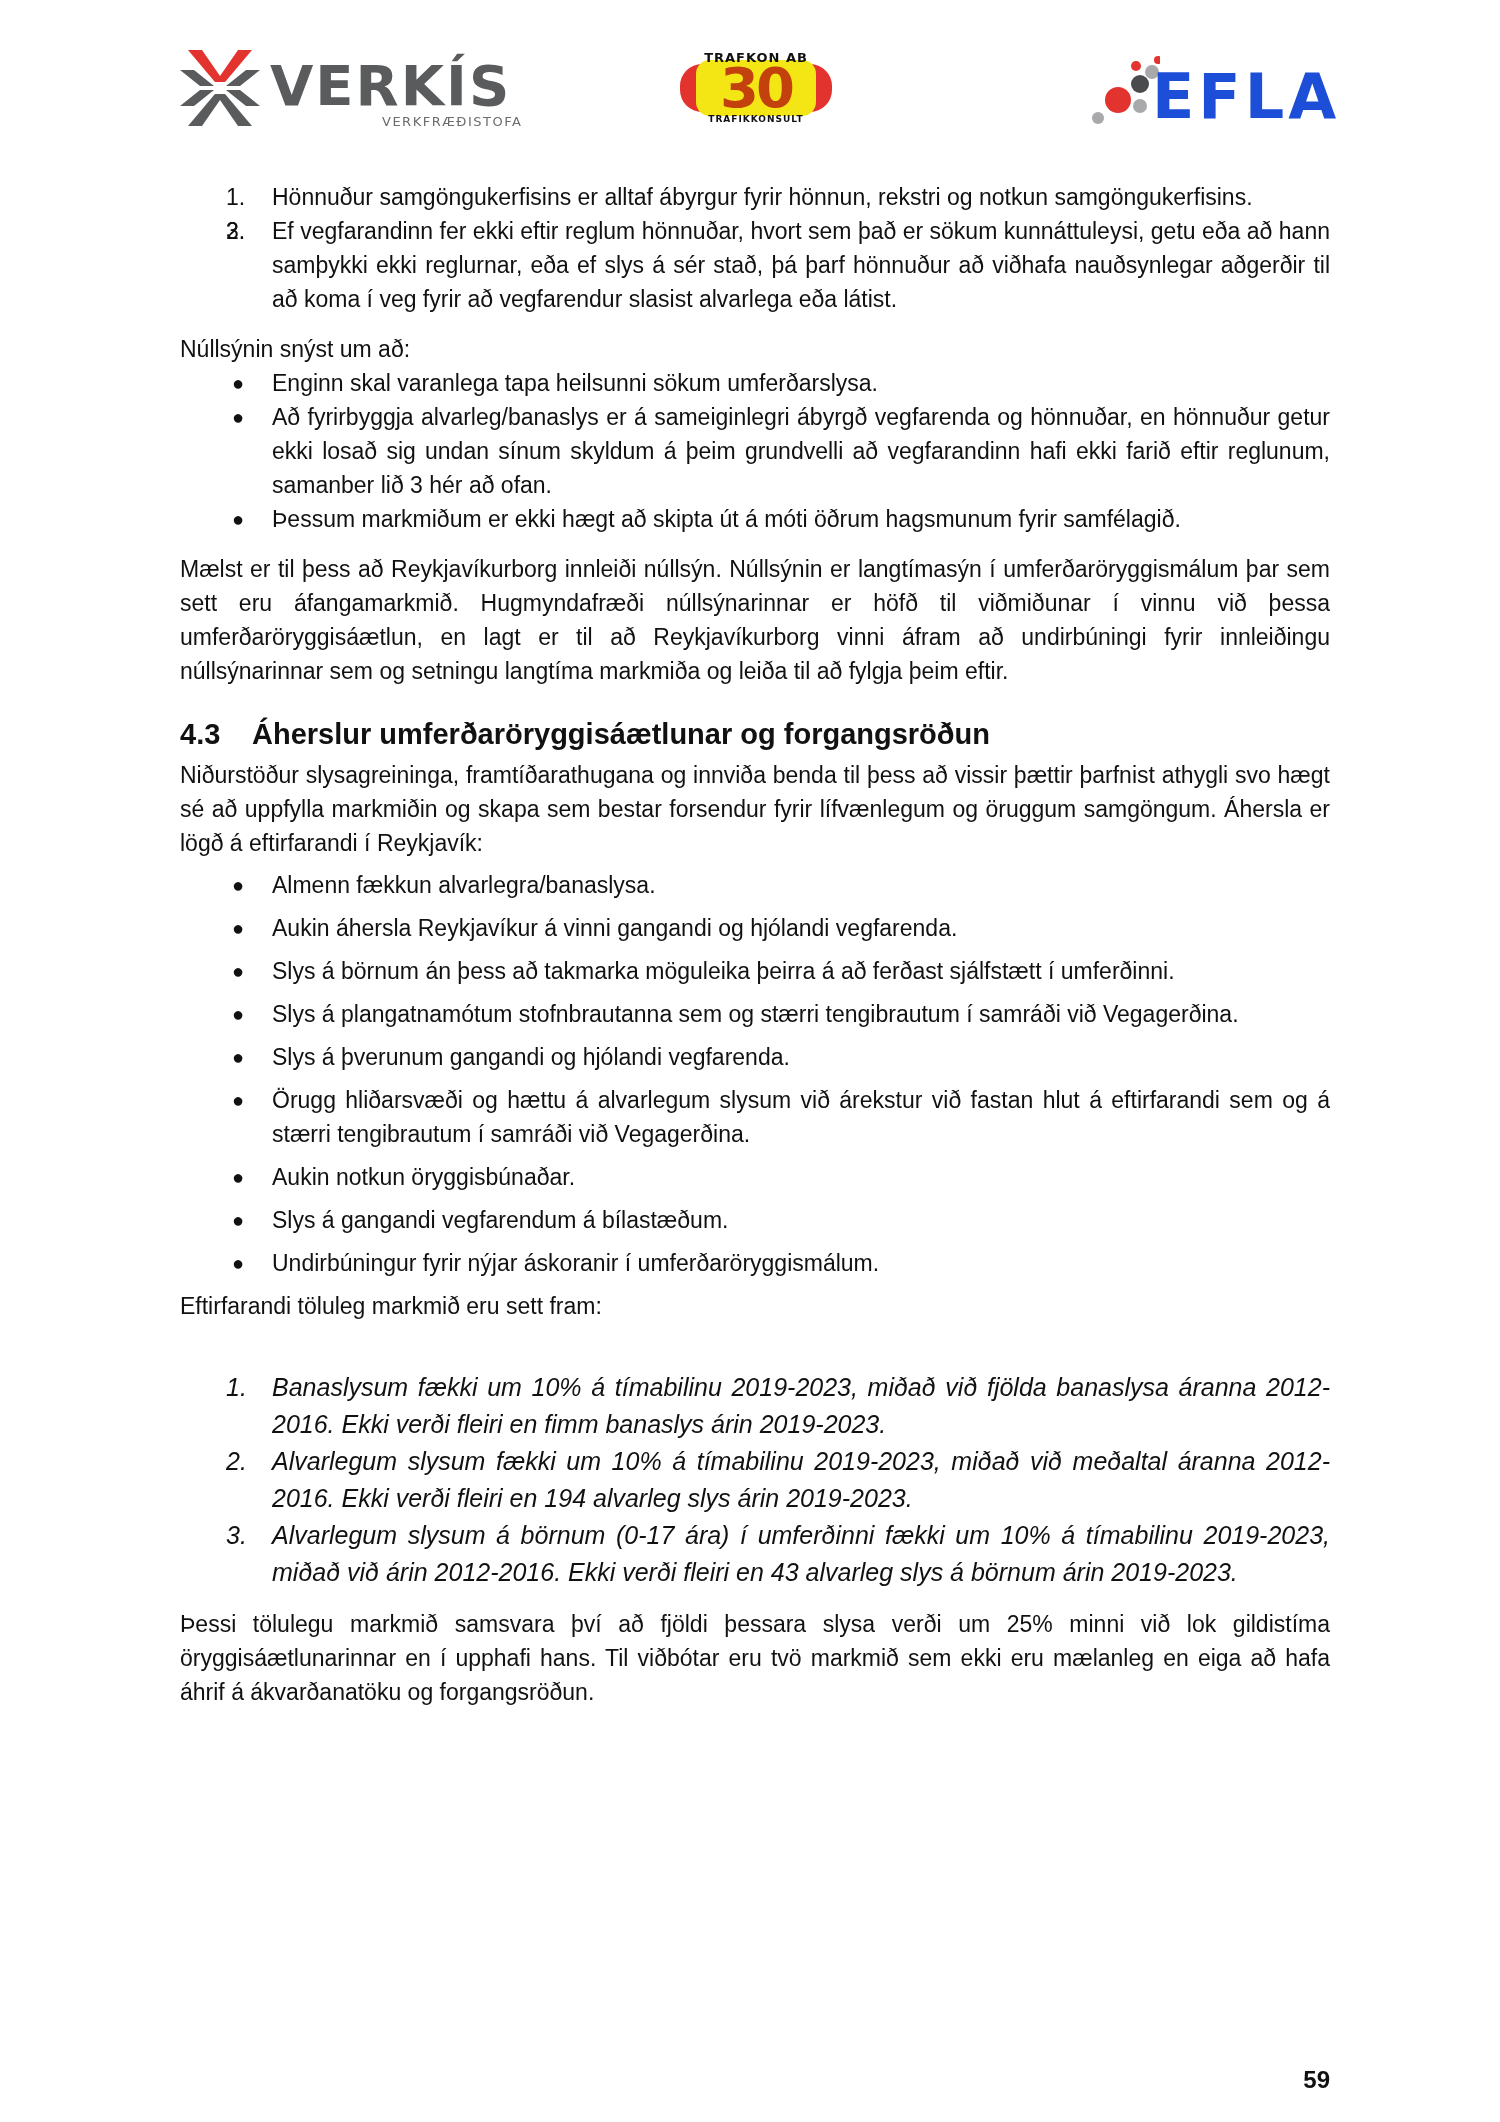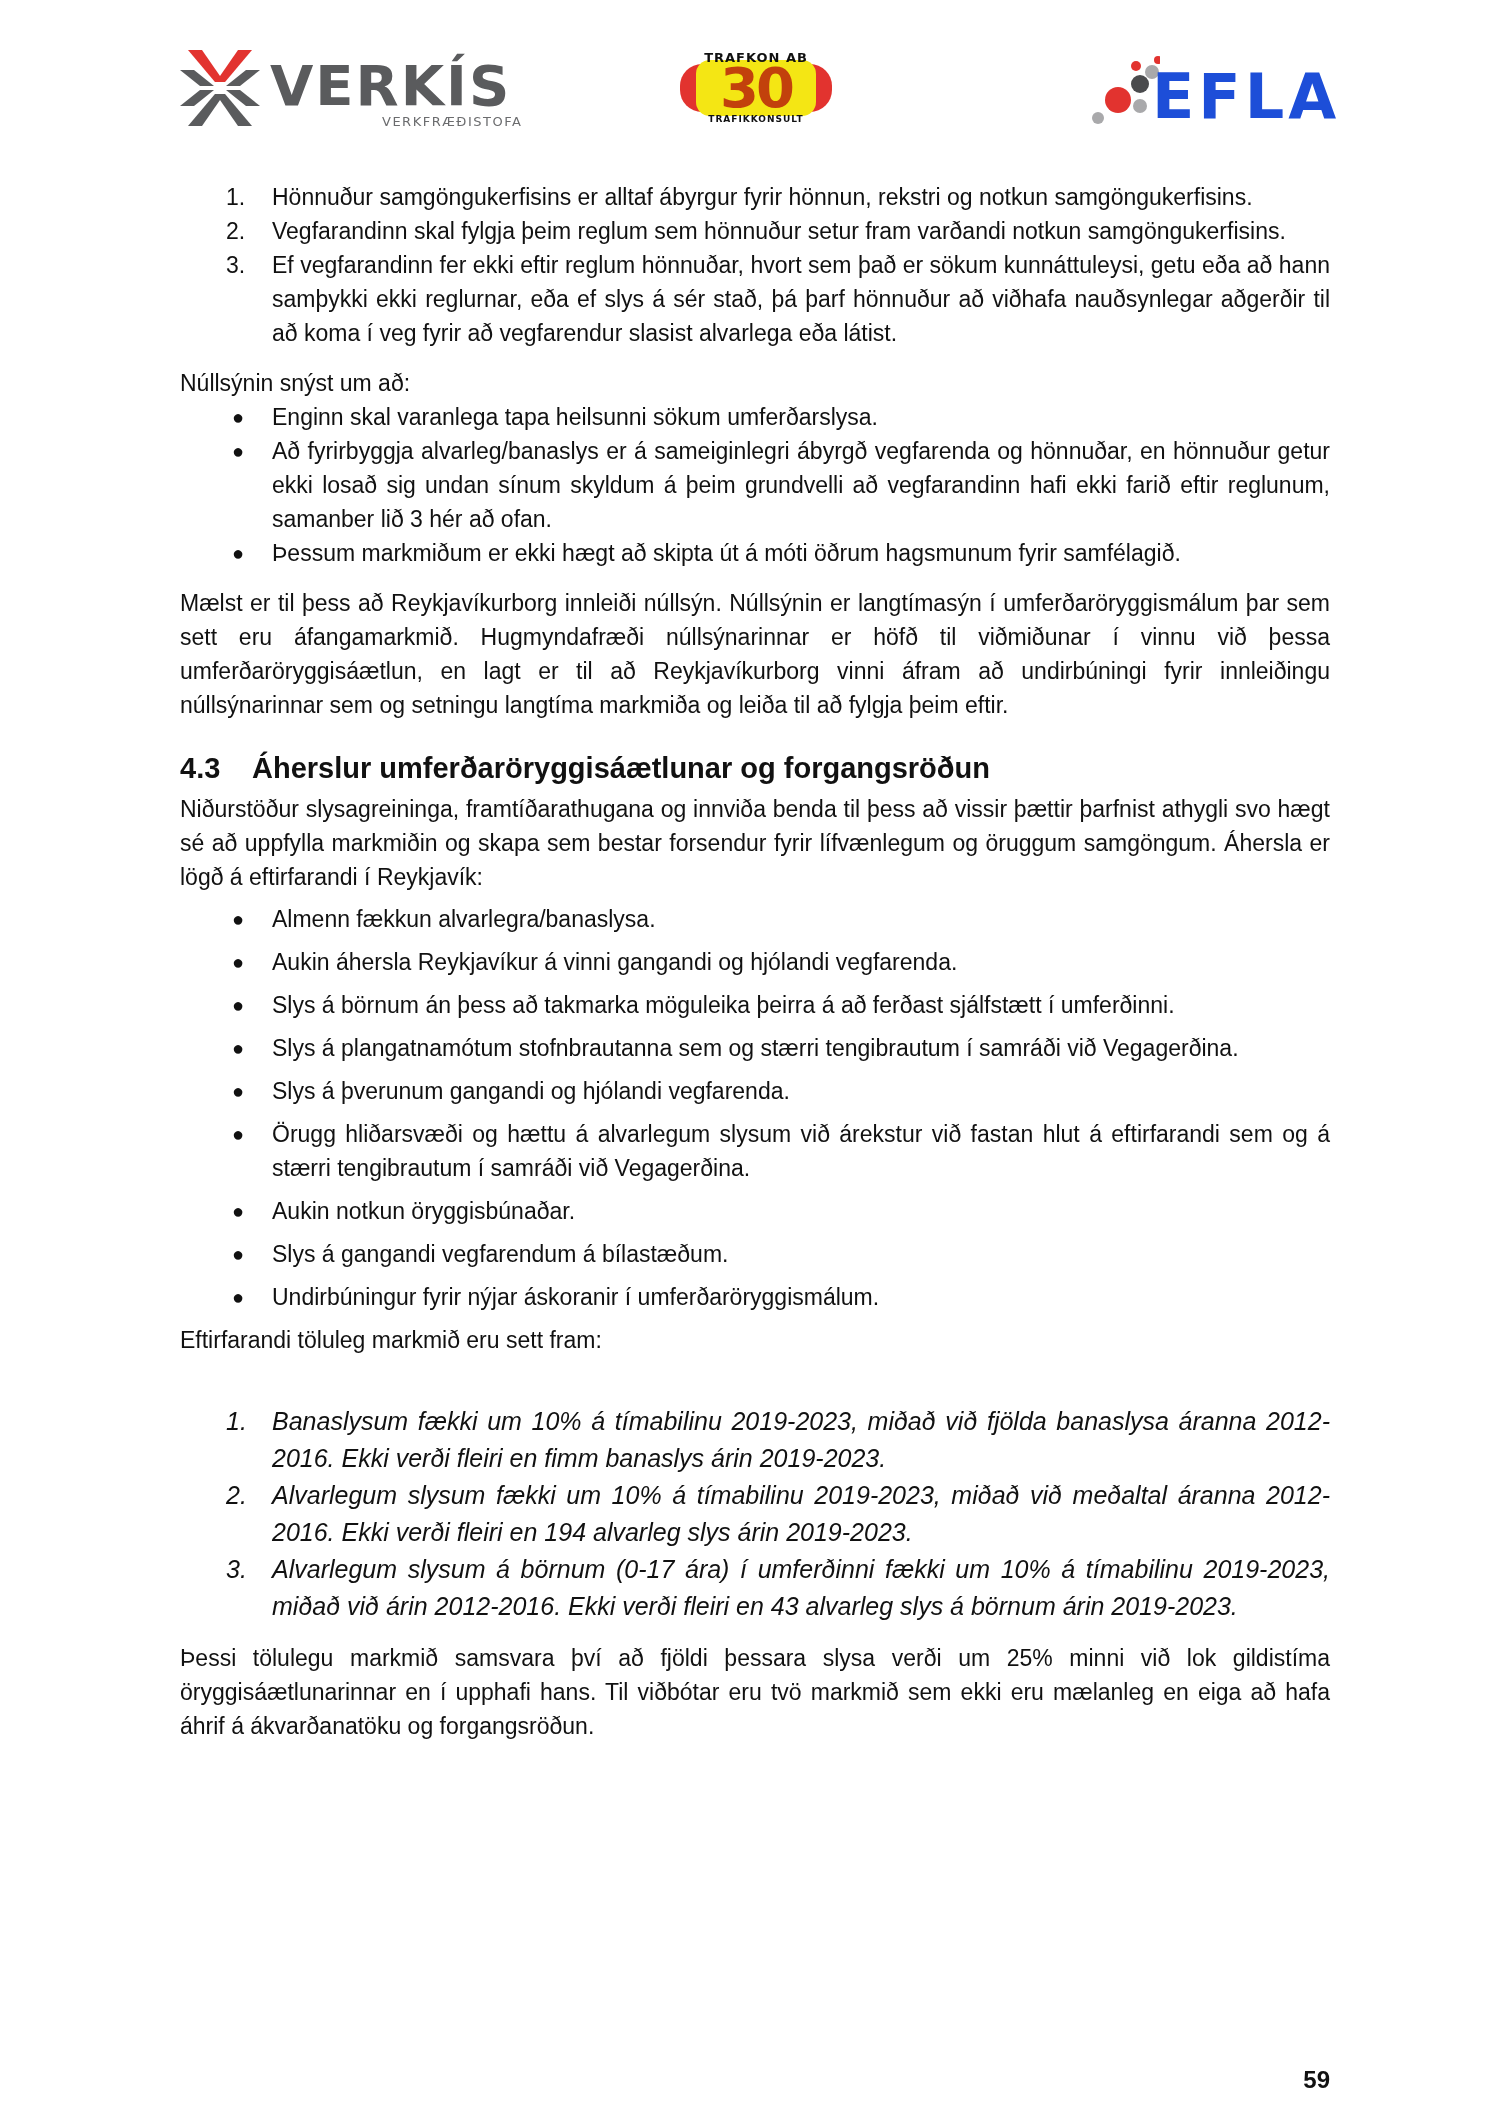--- a/index.html
+++ b/index.html
@@ -121,21 +121,20 @@
 
   <div class="content">
 
     <div class="ol">
       <div class="li">
         <span class="marker">1.</span>
         <span>Hönnuður samgöngukerfisins er alltaf ábyrgur fyrir hönnun, rekstri og notkun samgöngukerfisins.</span>
       </div>
       <div class="li">
         <span class="marker">2.</span>
-        <span>Vegfarandinn skal fylgja þeim reglum sem hönnuður setur fram varðandi notkun samgöngukerfisins.</span>
       </div>
       <div class="li">
         <span class="marker">3.</span>
         <span>Ef vegfarandinn fer ekki eftir reglum hönnuðar, hvort sem það er sökum kunnáttuleysi, getu eða að hann samþykki ekki reglurnar, eða ef slys á sér stað, þá þarf hönnuður að viðhafa nauðsynlegar aðgerðir til að koma í veg fyrir að vegfarendur slasist alvarlega eða látist.</span>
       </div>
     </div>
 
     <div class="p" style="margin-top:16px;">Núllsýnin snýst um að:</div>
 
     <div class="ul">

